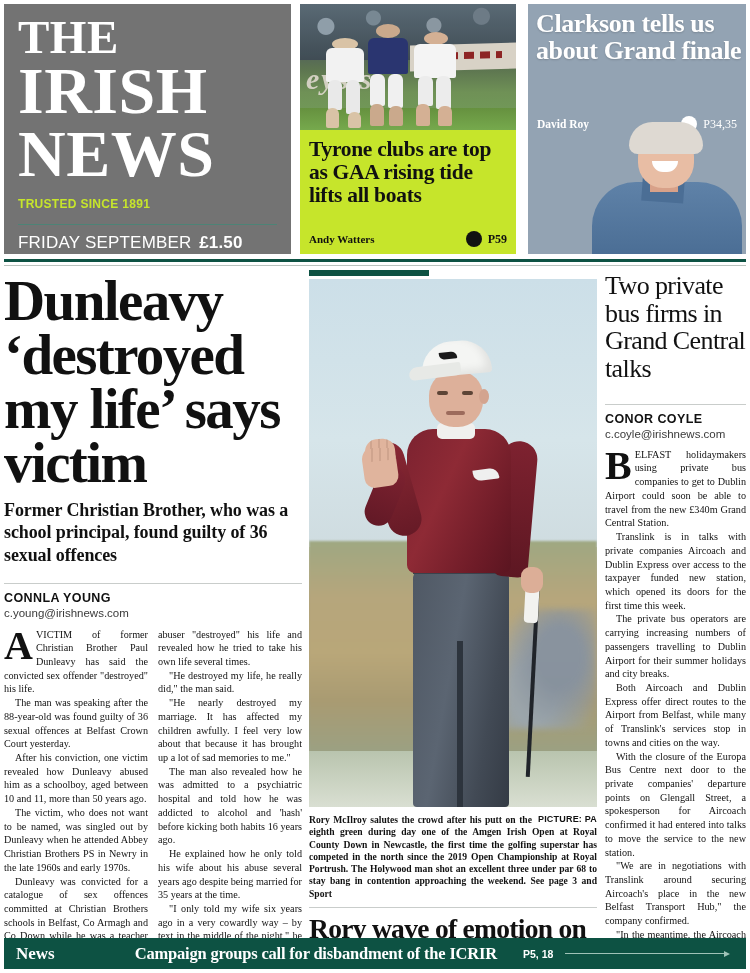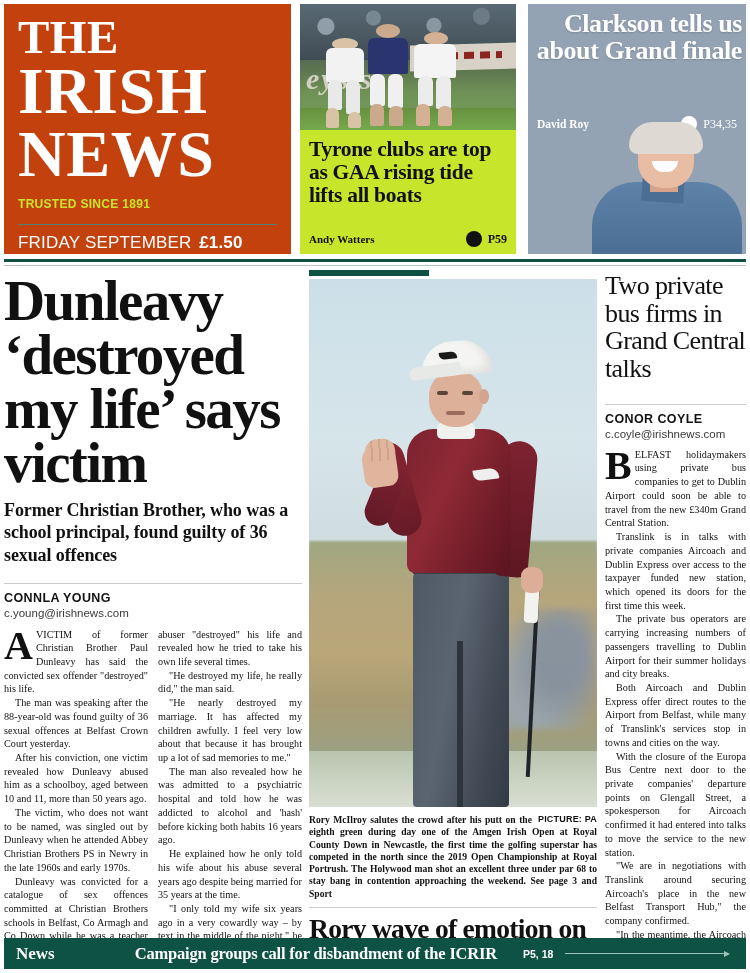--- a/index.html
+++ b/index.html
@@ -13,21 +13,21 @@
     position: relative;
   }
   .page { width: 750px; height: 973px; position: relative; background: #fff; }
 
   
   .topband {
     position: absolute; left: 0; top: 0; width: 750px; height: 258px;
   }
   .masthead {
     position: absolute; left: 4px; top: 4px; width: 287px; height: 250px;
-    background: #c2410c;
+    background: #737373;
     box-sizing: border-box;
     padding: 10px 14px 0 14px;
   }
   .mh-the, .mh-irish, .mh-news {
     color: #ffffff; font-family: "Liberation Serif", serif; font-weight: bold;
     line-height: 0.92; letter-spacing: 0.5px; margin: 0;
   }
   .mh-the { font-size: 47px; margin-top: 2px; }
   .mh-irish { font-size: 66px; margin-top: 2px; }
   .mh-news { font-size: 66px; margin-top: 2px; }
@@ -110,21 +110,21 @@
   .pageref { display: flex; align-items: center; gap: 6px; }
   .dot-black { width: 16px; height: 16px; border-radius: 50%; background: #111; }
   .dot-white { width: 16px; height: 16px; border-radius: 50%; background: #fff; }
   .pg-num {
     font-family: "Liberation Serif", serif; font-weight: bold; font-size: 12px; color: #111;
   }
 
   
   .clark {
     position: absolute; left: 528px; top: 4px; width: 218px; height: 250px;
-    background: #93a3b3; overflow: hidden; text-align: right;
+    background: #93a3b3; overflow: hidden;
   }
   .clark-head {
     position: absolute; left: 8px; top: 6px; right: 4px;
     color: #ffffff; font-family: "Liberation Serif", serif; font-weight: bold;
     font-size: 26px; line-height: 1.04; letter-spacing: -0.4px;
     text-shadow: 0 1px 2px rgba(0,0,0,.18);
   }
   .clark-foot {
     position: absolute; left: 9px; top: 112px; right: 9px;
     display: flex; justify-content: space-between; align-items: center;

